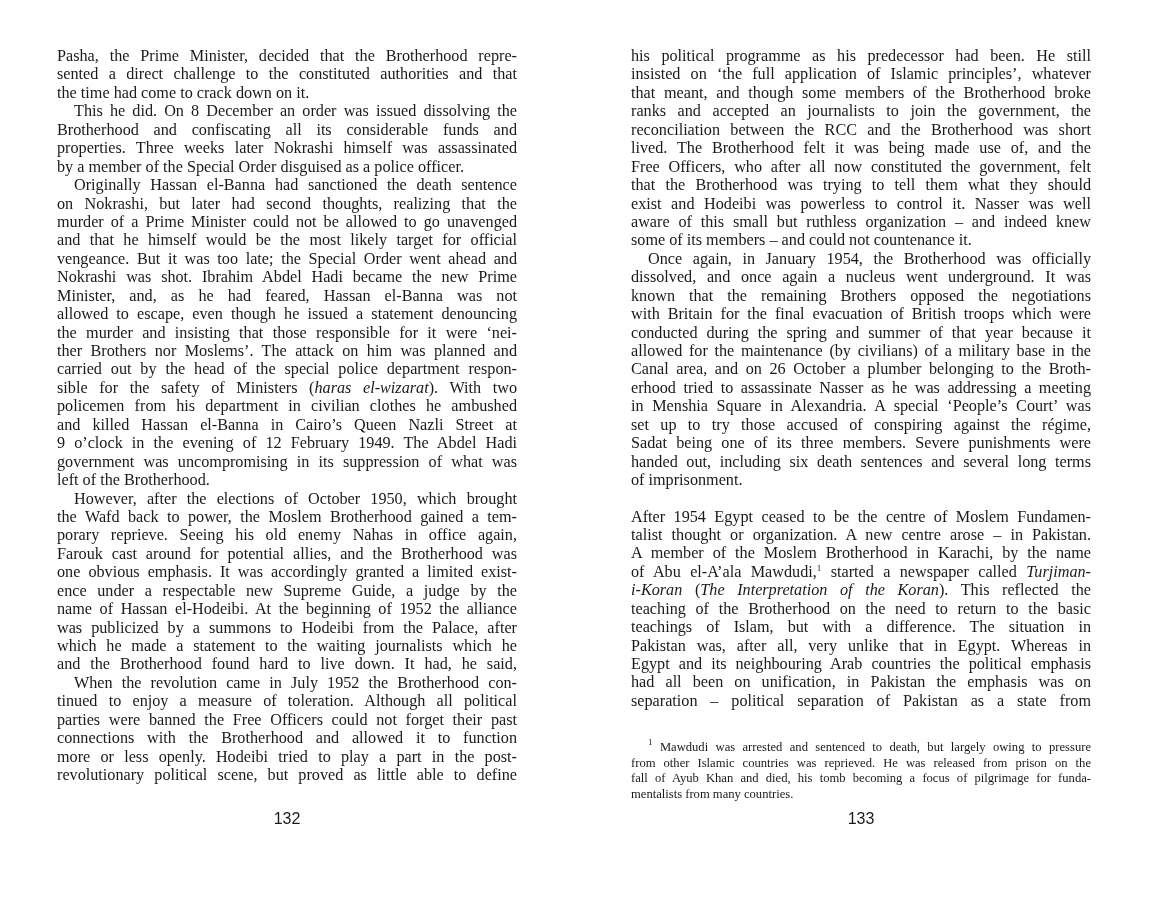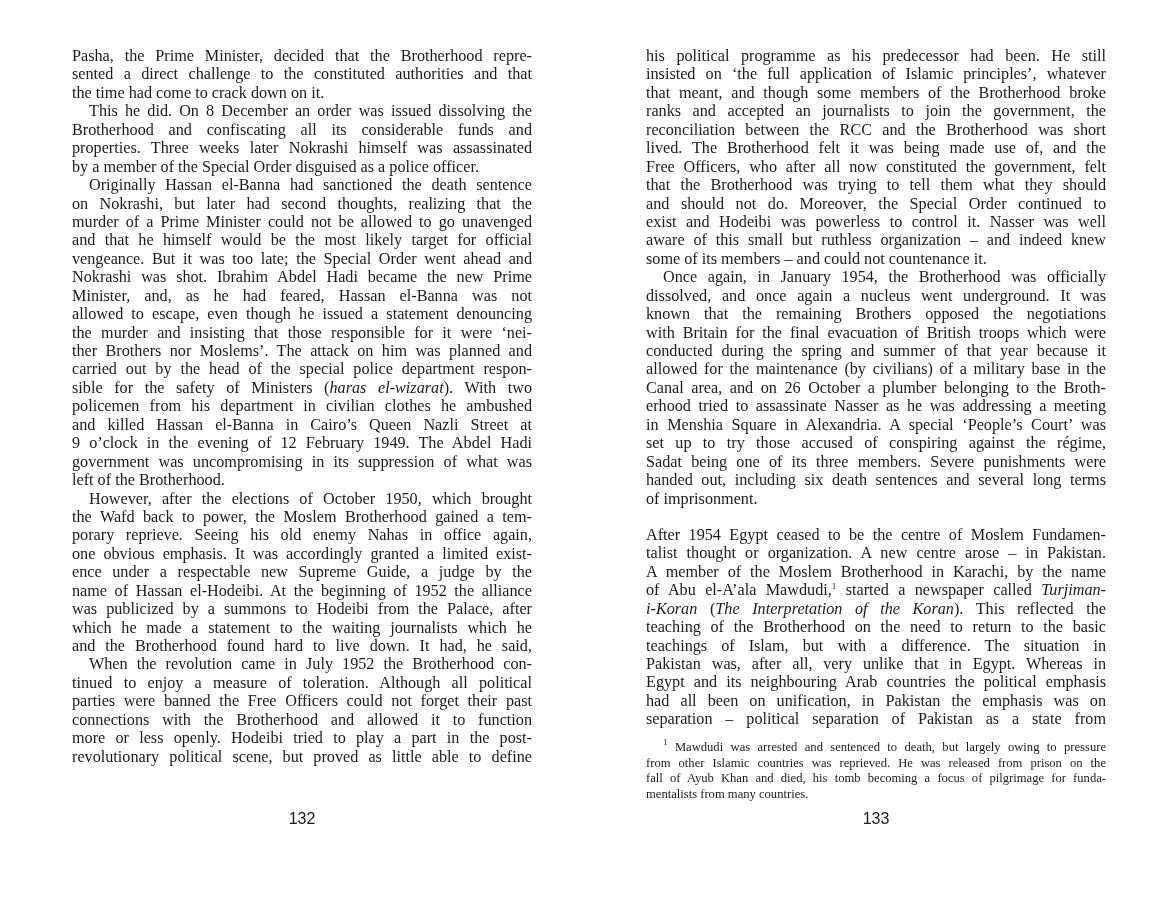--- a/index.html
+++ b/index.html
@@ -1,17 +1,17 @@
 <!DOCTYPE html>
 <html><head>
 <meta charset="utf-8">
 <style>
   html, body { margin: 0; padding: 0; background: #ffffff; }
   body { width: 1150px; height: 908px; position: relative; overflow: hidden; }
-  .page { position: absolute; top: 0; height: 908px; margin-left: 15px; }
+  .page { position: absolute; top: 0; height: 908px; }
   .page.left { left: 0; width: 575px; }
   .page.right { left: 575px; width: 575px; }
   .text-block {
     position: absolute;
     font-family: "Liberation Serif", "DejaVu Serif", serif;
     font-size: 16.2px;
     color: #1a1a1a;
     width: 460px;
   }
   .page.left .text-block { left: 57px; top: 47px; }
@@ -70,20 +70,21 @@
       <span class="line">carried out by the head of the special police department respon-</span>
       <span class="line">sible for the safety of Ministers (<i>haras el-wizarat</i>). With two</span>
       <span class="line">policemen from his department in civilian clothes he ambushed</span>
       <span class="line">and killed Hassan el-Banna in Cairo’s Queen Nazli Street at</span>
       <span class="line">9 o’clock in the evening of 12 February 1949. The Abdel Hadi</span>
       <span class="line">government was uncompromising in its suppression of what was</span>
       <span class="line last">left of the Brotherhood.</span>
       <span class="line indent">However, after the elections of October 1950, which brought</span>
       <span class="line">the Wafd back to power, the Moslem Brotherhood gained a tem-</span>
       <span class="line">porary reprieve. Seeing his old enemy Nahas in office again,</span>
+      <span class="line">Farouk cast around for potential allies, and the Brotherhood was</span>
       <span class="line">one obvious emphasis. It was accordingly granted a limited exist-</span>
       <span class="line">ence under a respectable new Supreme Guide, a judge by the</span>
       <span class="line">name of Hassan el-Hodeibi. At the beginning of 1952 the alliance</span>
       <span class="line">was publicized by a summons to Hodeibi from the Palace, after</span>
       <span class="line">which he made a statement to the waiting journalists which he</span>
       <span class="line">and the Brotherhood found hard to live down. It had, he said,</span>
       <span class="line indent">When the revolution came in July 1952 the Brotherhood con-</span>
       <span class="line">tinued to enjoy a measure of toleration. Although all political</span>
       <span class="line">parties were banned the Free Officers could not forget their past</span>
       <span class="line">connections with the Brotherhood and allowed it to function</span>
@@ -96,21 +97,20 @@
 <div class="page right">
   <div class="text-block" id="right-body">
       <span class="line">his political programme as his predecessor had been. He still</span>
       <span class="line">insisted on ‘the full application of Islamic principles’, whatever</span>
       <span class="line">that meant, and though some members of the Brotherhood broke</span>
       <span class="line">ranks and accepted an journalists to join the government, the</span>
       <span class="line">reconciliation between the RCC and the Brotherhood was short</span>
       <span class="line">lived. The Brotherhood felt it was being made use of, and the</span>
       <span class="line">Free Officers, who after all now constituted the government, felt</span>
       <span class="line">that the Brotherhood was trying to tell them what they should</span>
-      <span class="line">and should not do. Moreover, the Special Order continued to</span>
       <span class="line">exist and Hodeibi was powerless to control it. Nasser was well</span>
       <span class="line">aware of this small but ruthless organization – and indeed knew</span>
       <span class="line last">some of its members – and could not countenance it.</span>
       <span class="line indent">Once again, in January 1954, the Brotherhood was officially</span>
       <span class="line">dissolved, and once again a nucleus went underground. It was</span>
       <span class="line">known that the remaining Brothers opposed the negotiations</span>
       <span class="line">with Britain for the final evacuation of British troops which were</span>
       <span class="line">conducted during the spring and summer of that year because it</span>
       <span class="line">allowed for the maintenance (by civilians) of a military base in the</span>
       <span class="line">Canal area, and on 26 October a plumber belonging to the Broth-</span>

